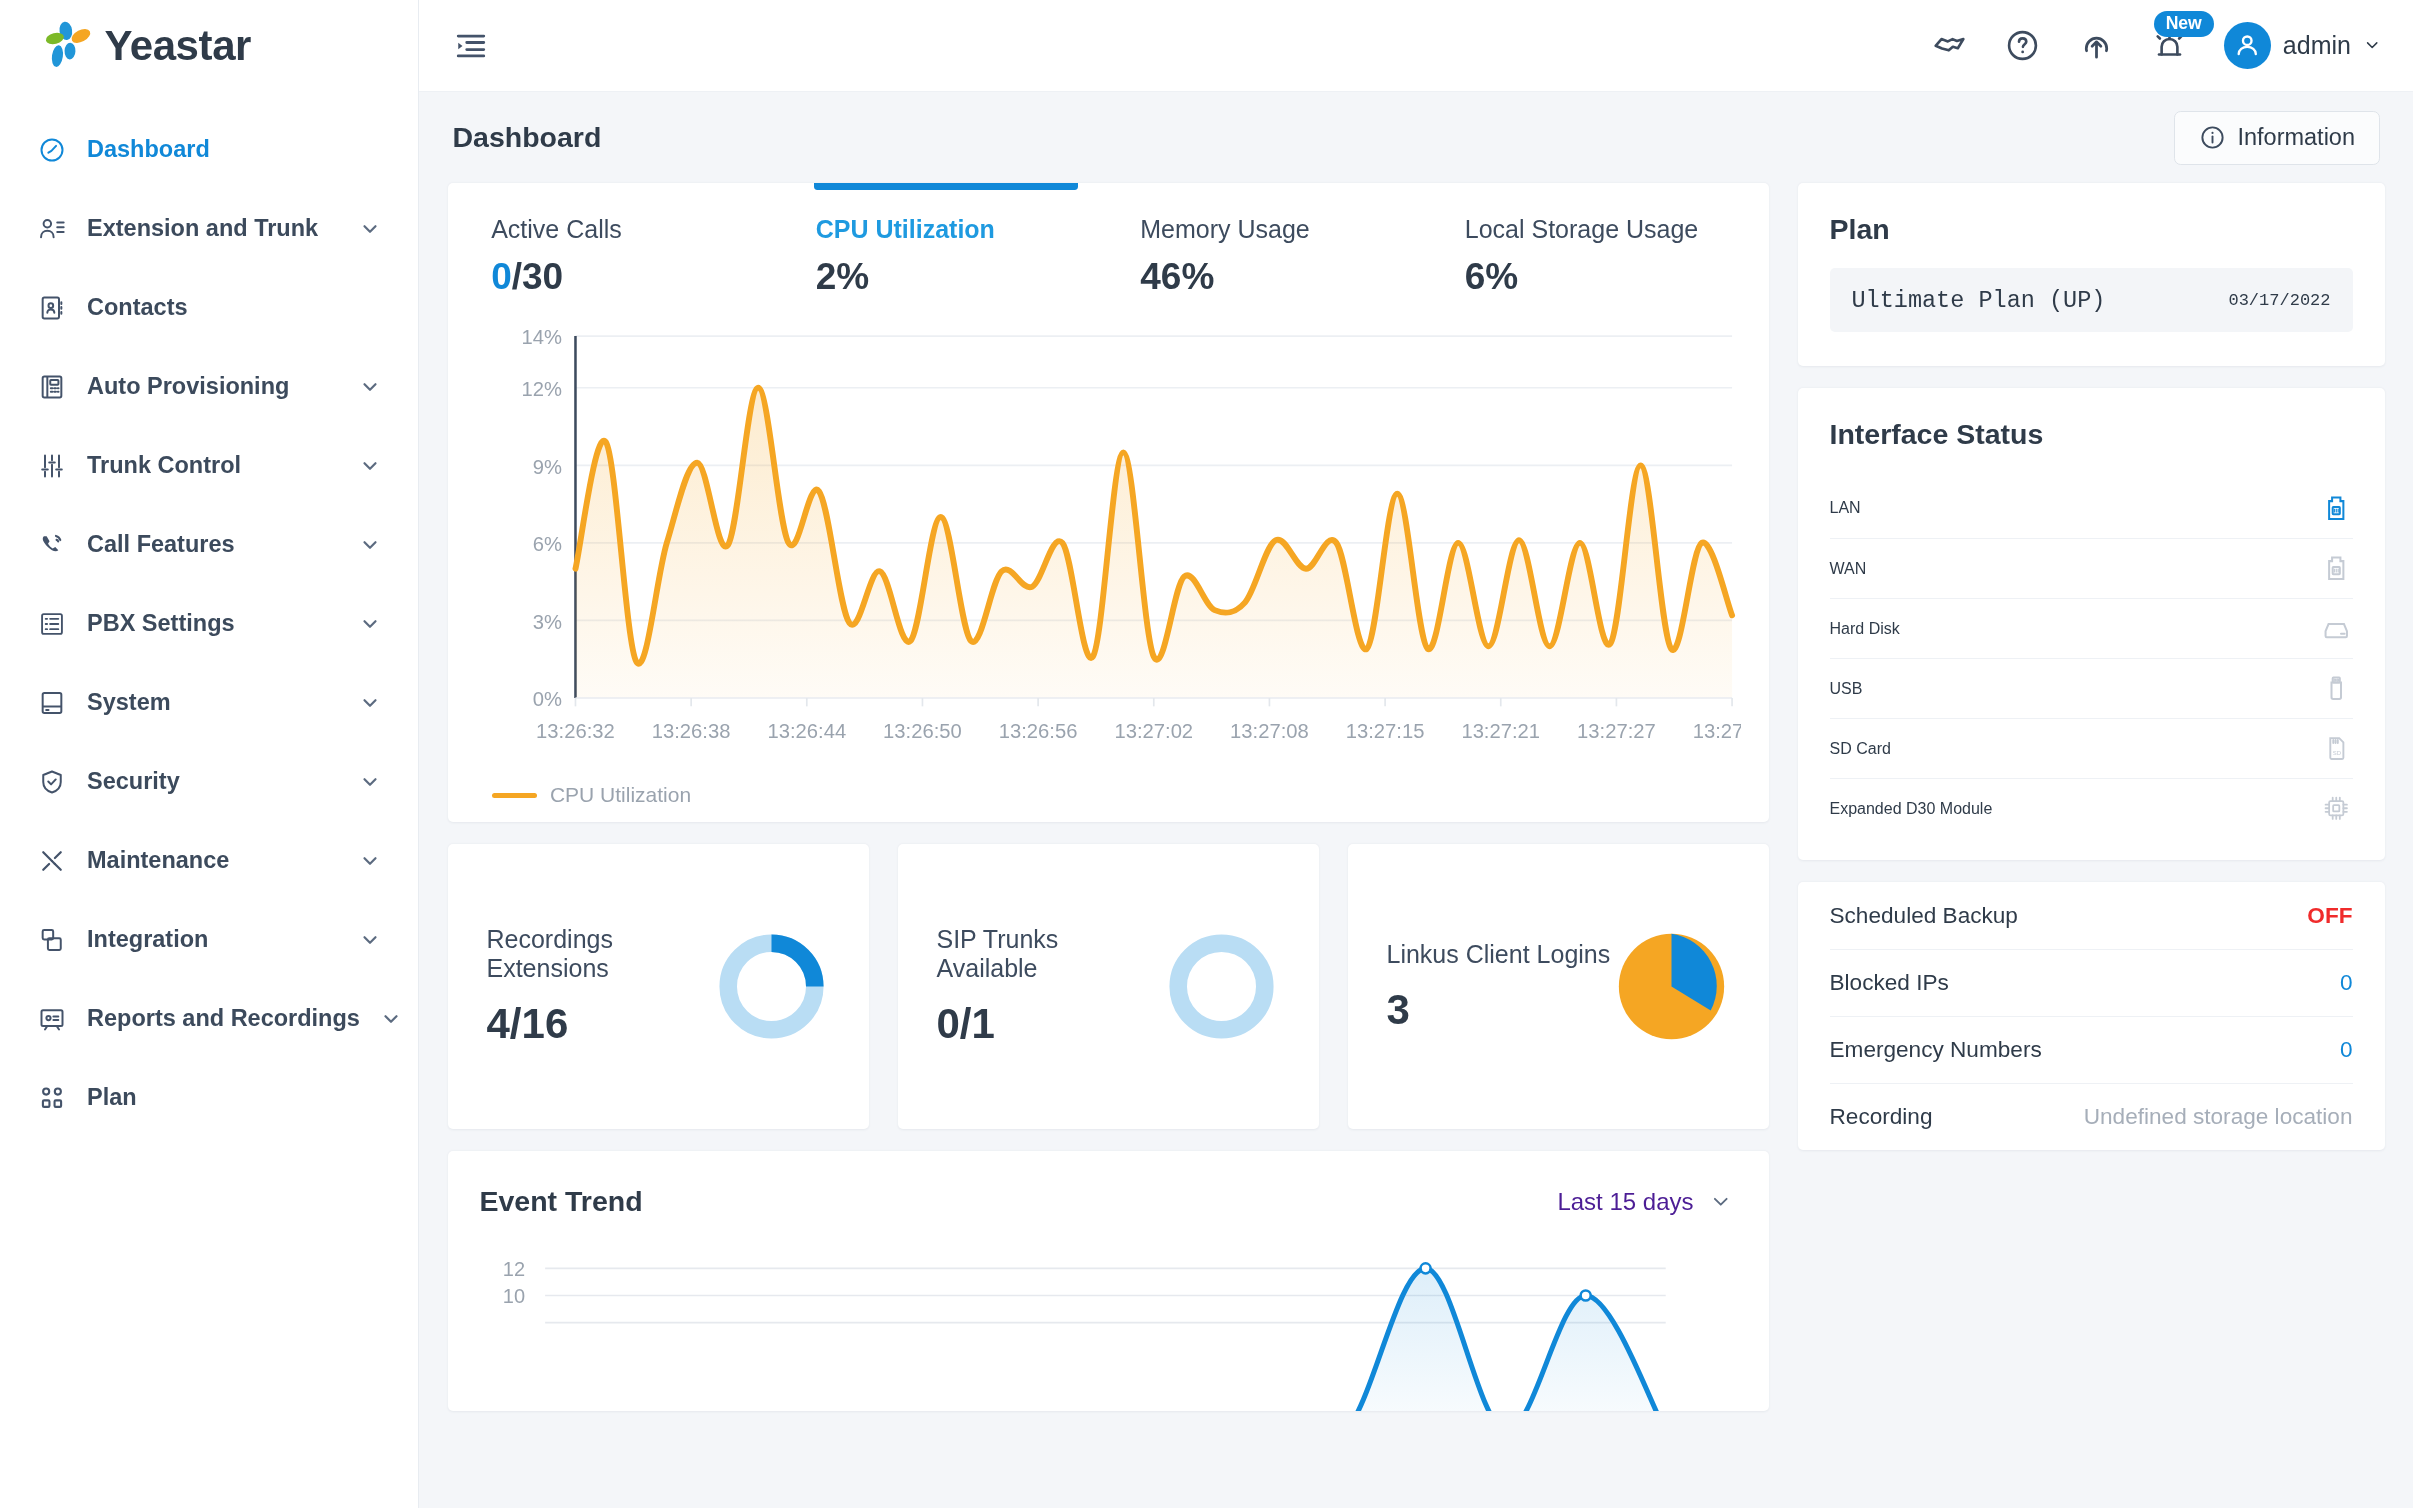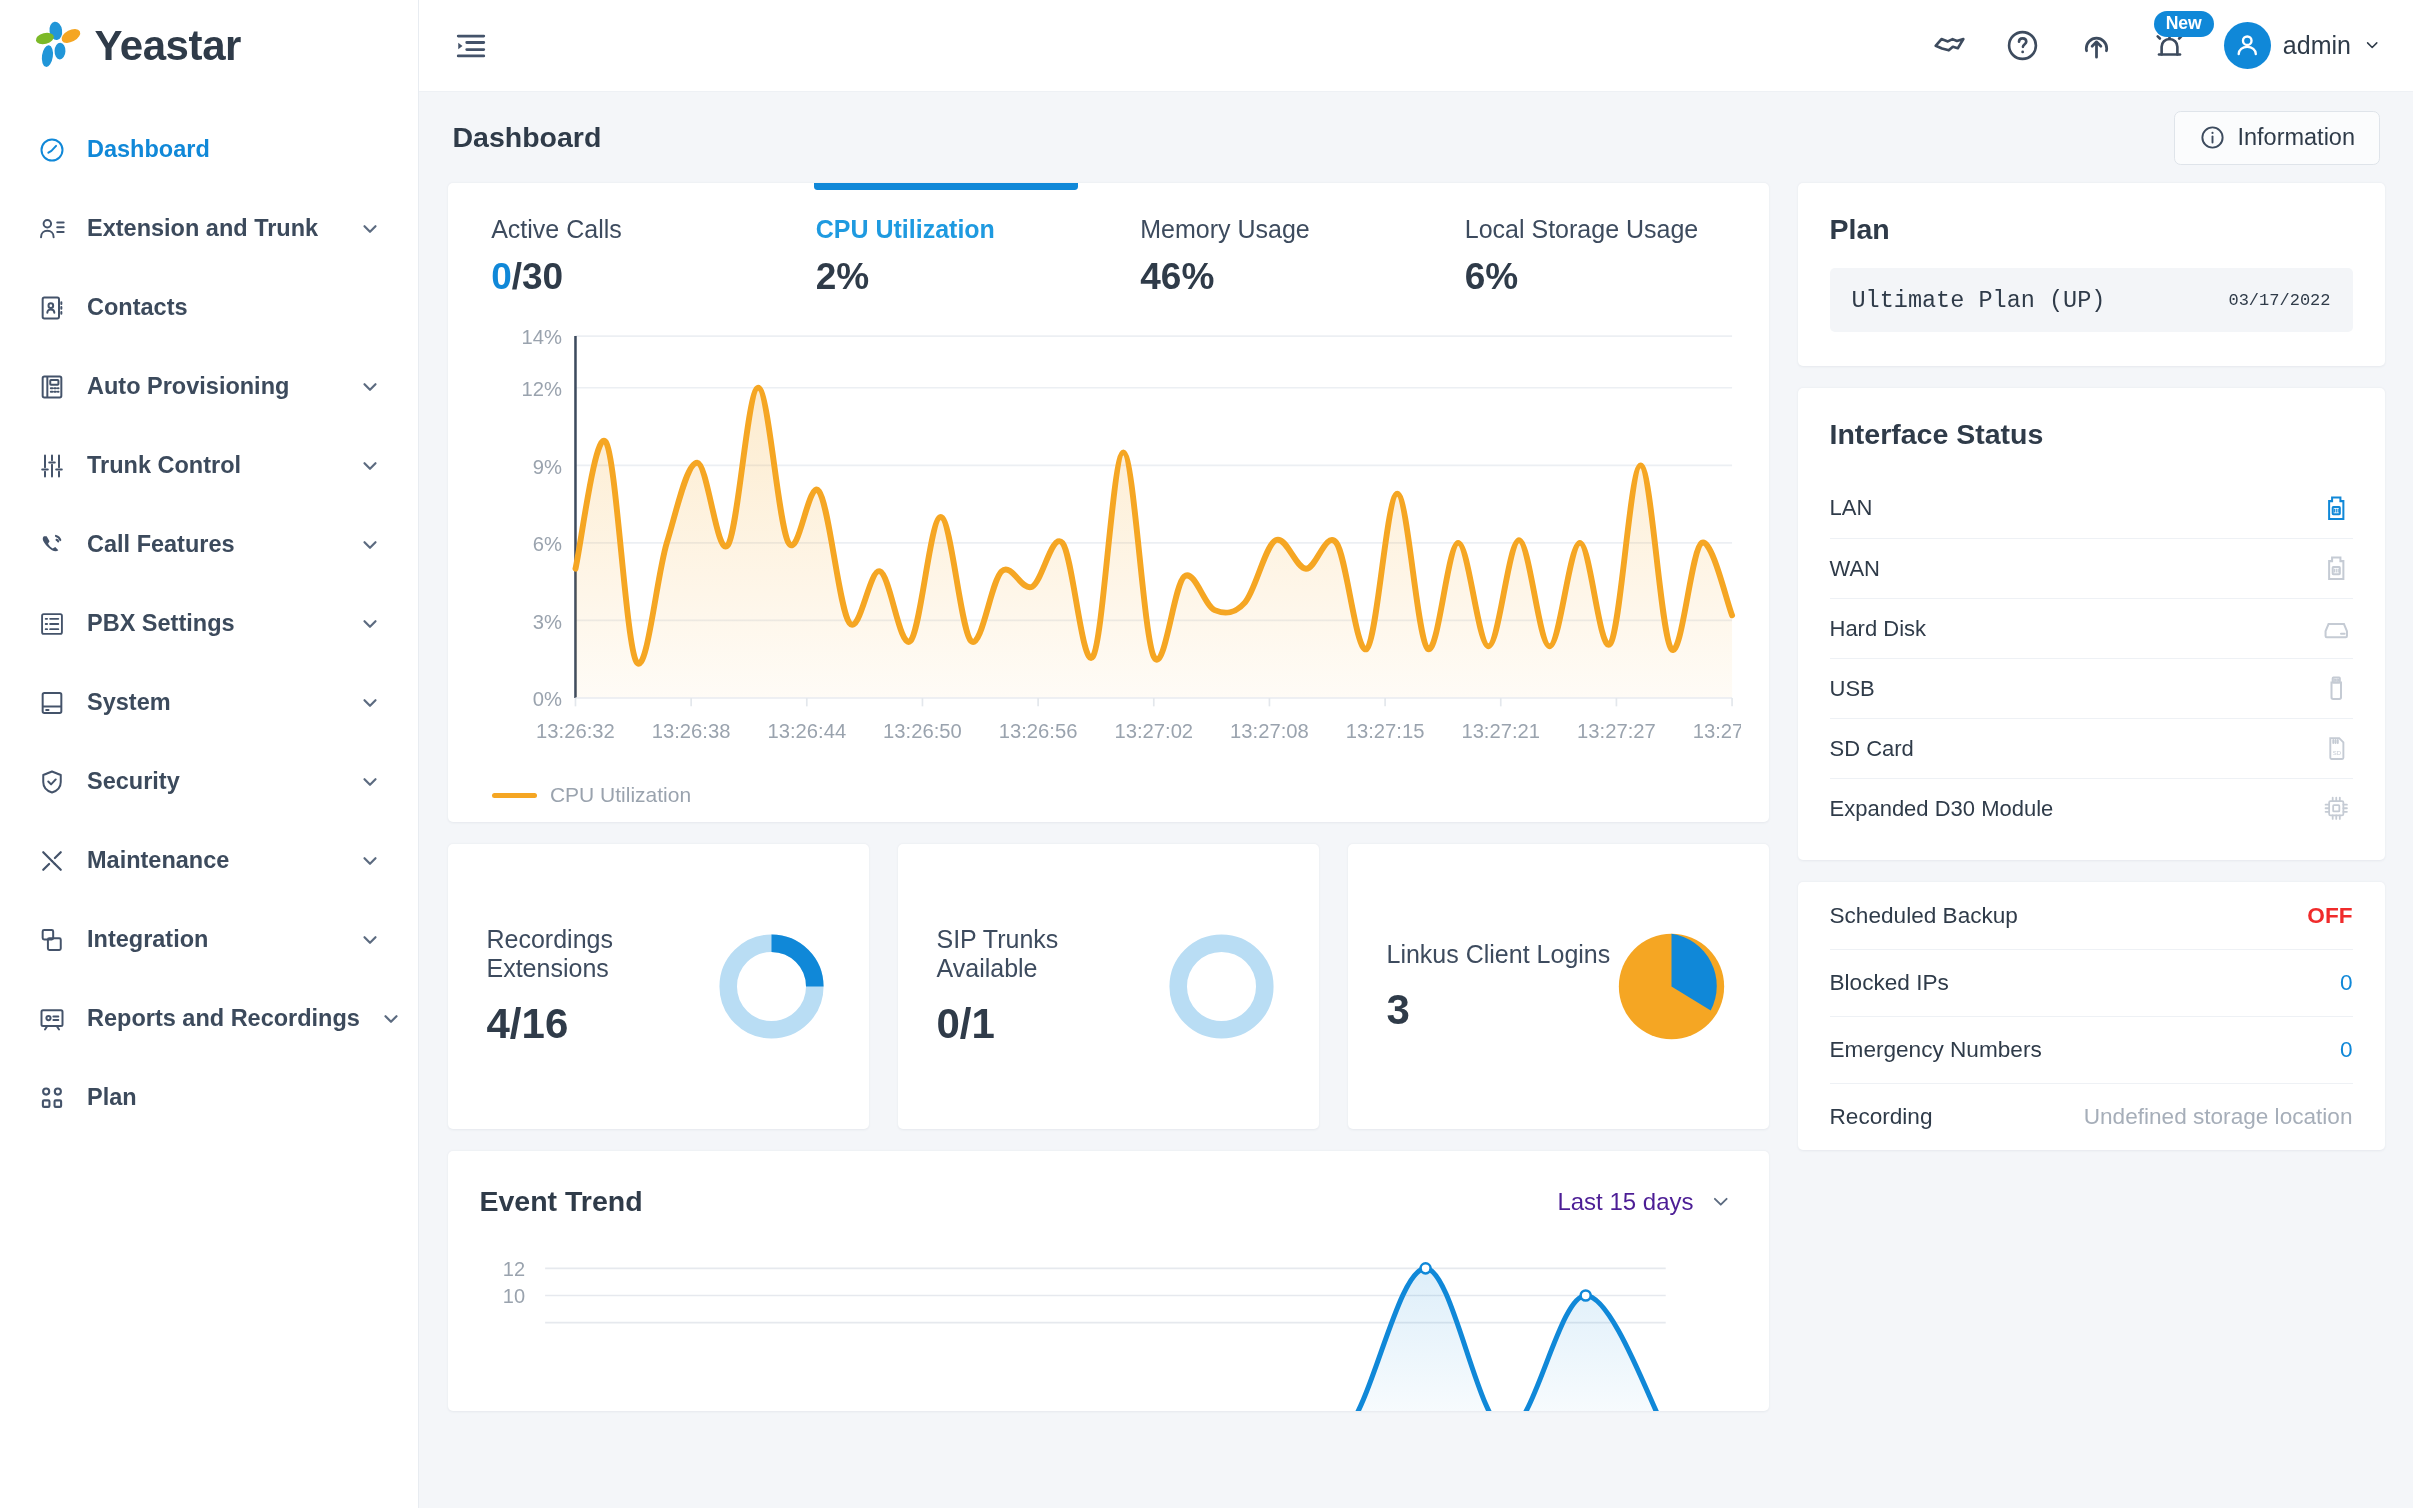--- a/index.html
+++ b/index.html
@@ -13,21 +13,21 @@
   .app { display: flex; width: 2413px; height: 1508px; }
 
   
   .sidebar {
     width: 419px; min-width: 419px; height: 1508px;
     background: #ffffff;
     border-right: 0.8px solid #e8ecf1;
     display: flex; flex-direction: column;
     overflow: hidden;
   }
-  .brand { height: 92px; display: flex; align-items: center; padding-left: 34px; }
+  .brand { height: 92px; display: flex; align-items: center; padding-left: 44px; }
   .brand-logo { display: flex; align-items: center; gap: 8.4px; }
   .brand-mark { width: 52px; height: 52px; position: relative; flex: none; }
   .brand-text { font-size: 42px; font-weight: 600; color: #2f3b49; letter-spacing: -0.4px; }
 
   .nav { padding-top: 18.4px; }
   .nav-item {
     display: flex; align-items: center;
     height: 79px; padding: 0 37px 0 37px;
     cursor: pointer; position: relative;
     gap: 20px;
@@ -112,21 +112,21 @@
   .plan-row {
     background: #f3f5f8; border-radius: 5px; height: 64px;
     display: flex; align-items: center; padding: 0 22px; font-family: Liberation Mono, monospace;
   }
   .plan-name { font-size: 23.5px; color: #2f3b49; }
   .plan-date { margin-left: auto; font-size: 17px; color: #2f3b49; }
 
   .iface-list { padding: 0 32px; }
   .iface-row { display: flex; align-items: center; height: 60px; border-top: 0.8px solid #eef1f5; }
   .iface-row:first-child { border-top: none; }
-  .iface-name { font-size: 22px; color: #2f3b49; }
+  .iface-name { font-size: 16px; color: #2f3b49; }
   .iface-icon { margin-left: auto; width: 32px; height: 32px; display: flex; align-items: center; justify-content: center; }
 
   .info-list { padding: 0 32px; }
   .info-row { display: flex; align-items: center; height: 67px; border-top: 0.8px solid #eef1f5; }
   .info-row:first-child { border-top: none; }
   .info-name { font-size: 22.6px; color: #2f3b49; }
   .info-val { margin-left: auto; font-size: 22.6px; }
   .v-off { color: #f02b2b; font-weight: 600; }
   .v-num { color: #1088d8; }
   .v-muted { color: #a6aeb9; }

